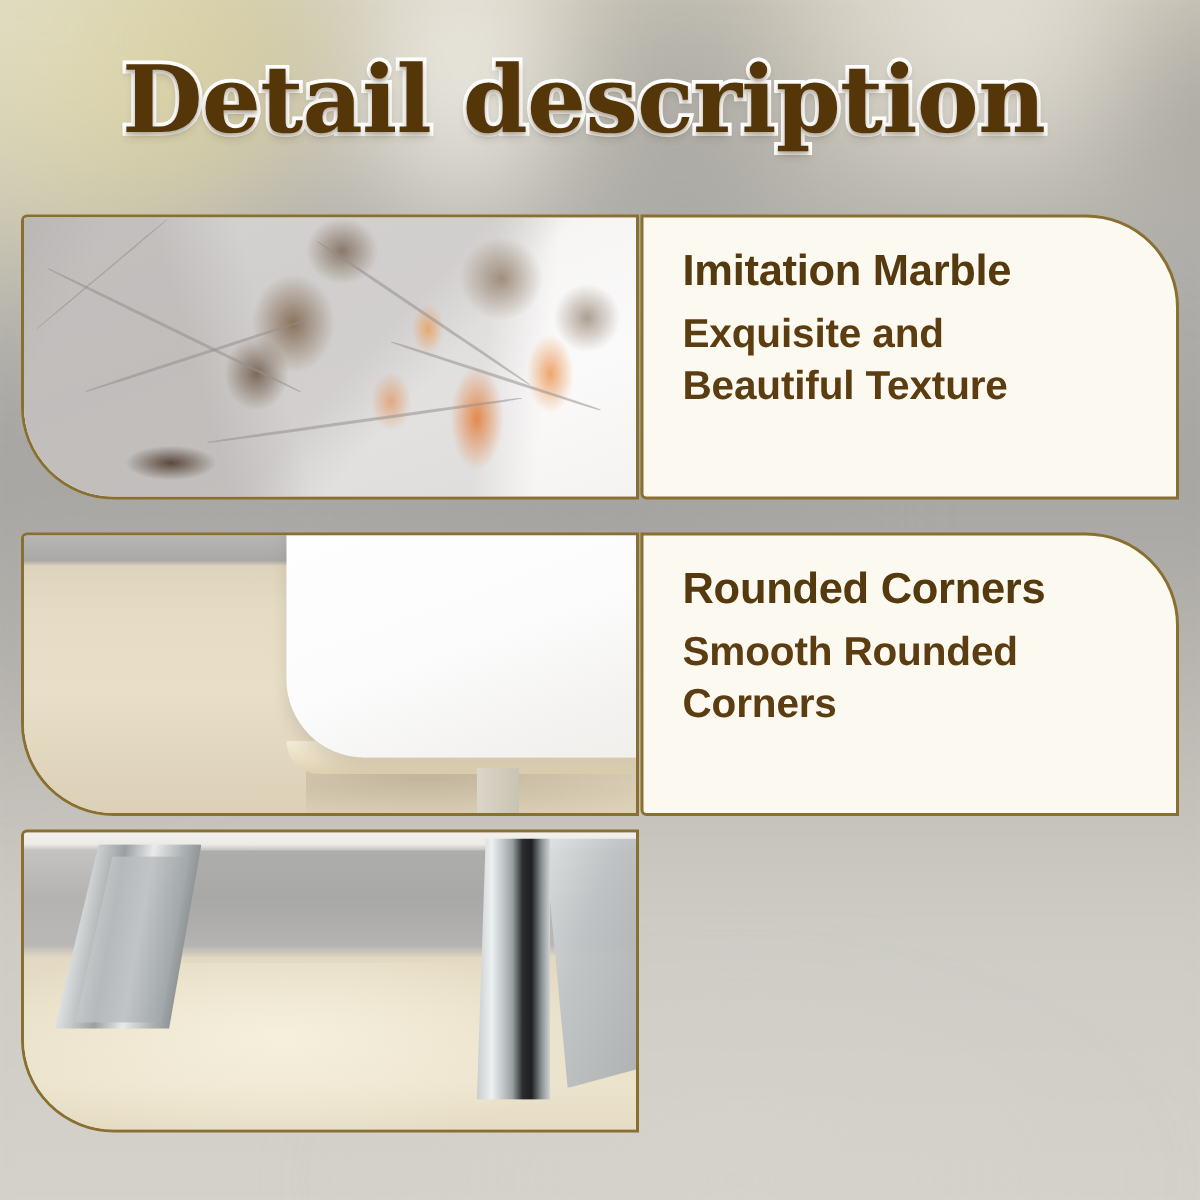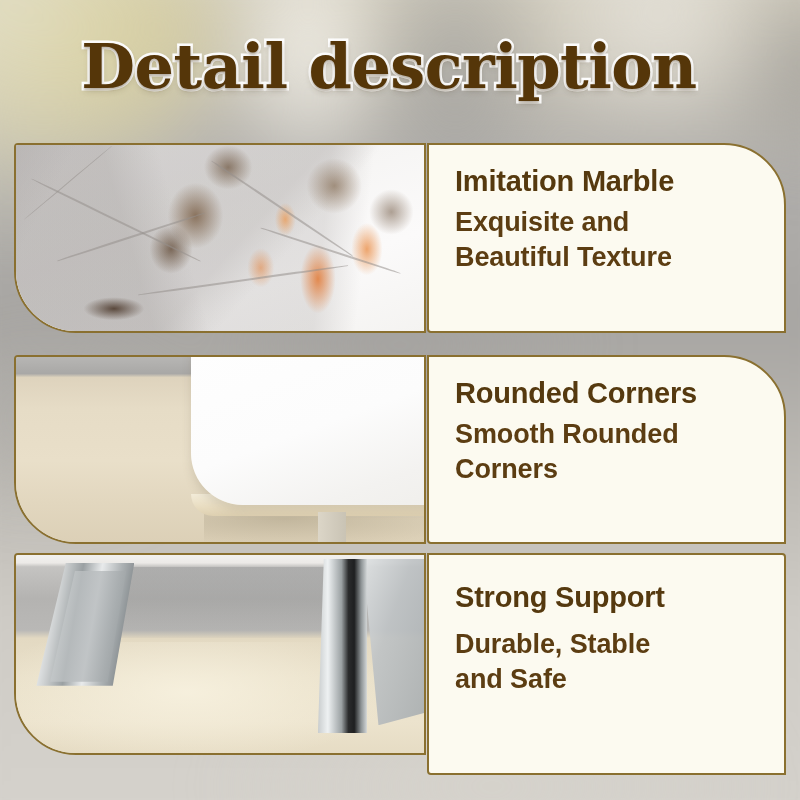--- a/index.html
+++ b/index.html
@@ -333,20 +333,15 @@
     <div class="card-media">
       <div class="photo photo-legs">
         <div class="wall-shadow"></div>
         <div class="floor-light"></div>
         <div class="legA"></div>
         <div class="legA-inner"></div>
         <div class="legB-right"></div>
         <div class="legB"></div>
       </div>
     </div>
-    <div class="card-text">
-      <div class="card-heading">Strong Support</div>
-      <div class="card-body">Durable, Stable
-and Safe</div>
-    </div>
   </div>
 
 </div>
 
 </body></html>

